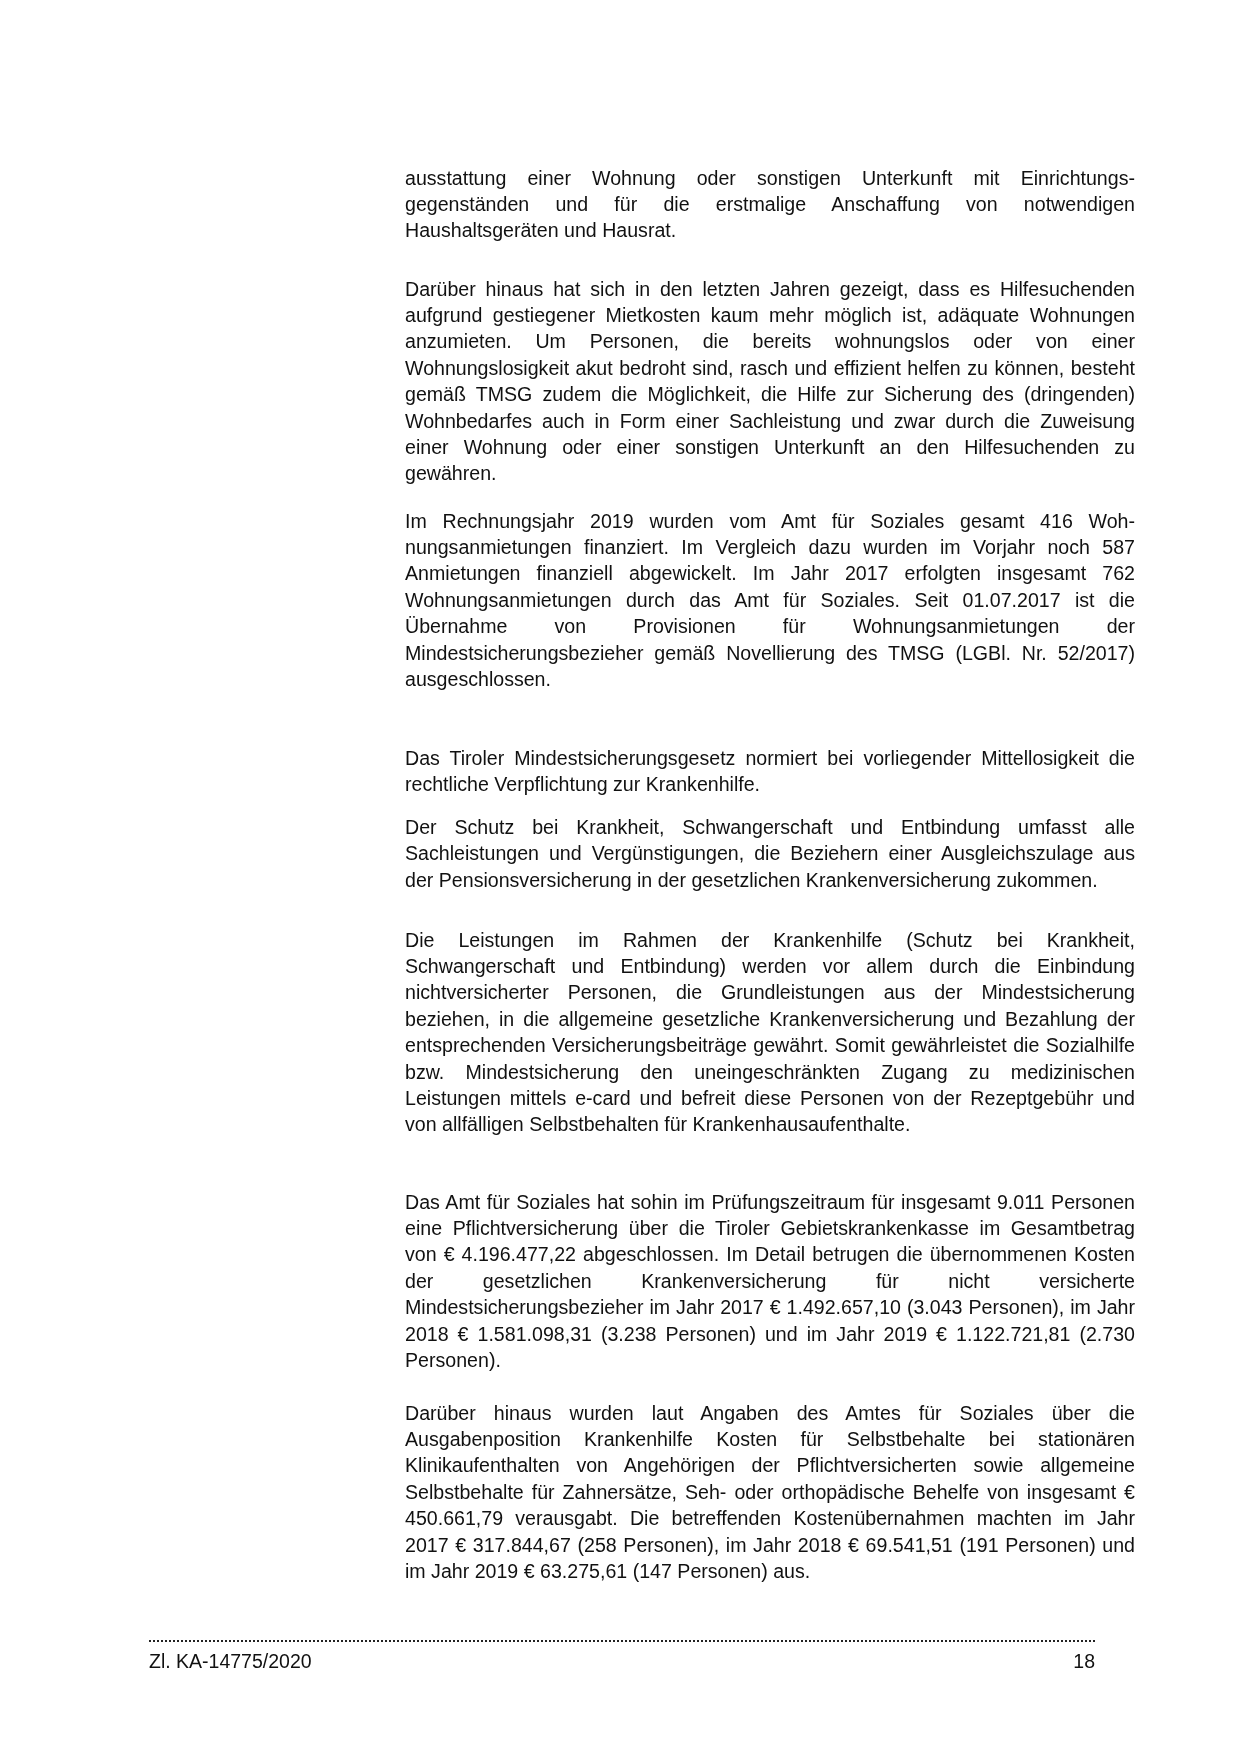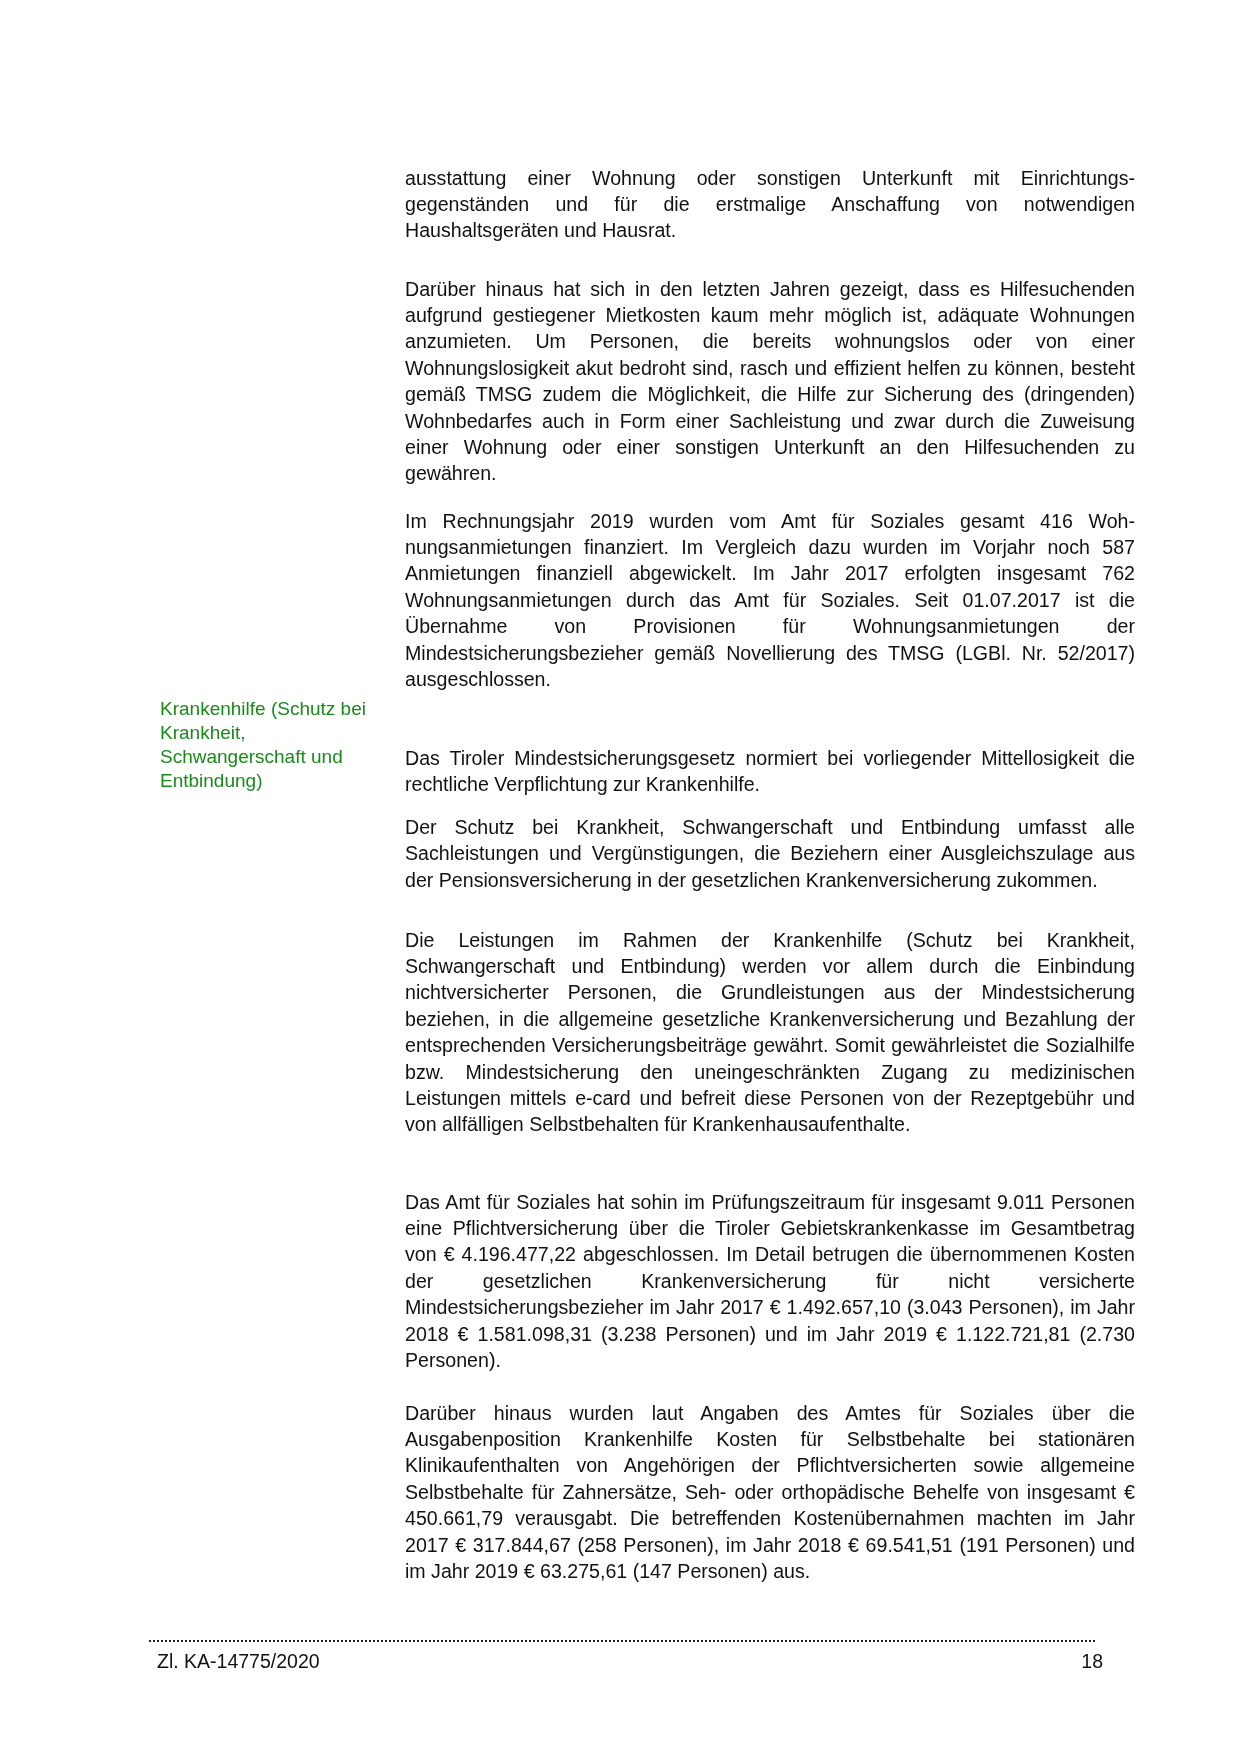--- a/index.html
+++ b/index.html
@@ -49,21 +49,20 @@
     }
     .footer {
       position: absolute;
       left: 149px;
       top: 1648px;
       width: 946px;
       height: 26px;
       font-size: 19.5px;
       line-height: 26px;
       color: #111111;
-      margin-left: 8px;
     }
     .footer .ref {
       position: absolute;
       left: 0;
       top: 0;
     }
     .footer .title {
       position: absolute;
       left: 295px;
       top: 0;
@@ -78,21 +77,20 @@
 <body>
 
 <div class="page">
 
   <p class="main-col" style="top:145px;">ausstattung einer Wohnung oder sonstigen Unterkunft mit Einrichtungs­gegenständen und für die erstmalige Anschaffung von notwendigen Haushaltsgeräten und Hausrat.</p>
 
   <p class="main-col" style="top:256px;">Darüber hinaus hat sich in den letzten Jahren gezeigt, dass es Hilfesu­chenden aufgrund gestiegener Mietkosten kaum mehr möglich ist, adä­quate Wohnungen anzumieten. Um Personen, die bereits wohnungslos oder von einer Wohnungslosigkeit akut bedroht sind, rasch und effizient helfen zu können, besteht gemäß TMSG zudem die Möglichkeit, die Hilfe zur Sicherung des (dringenden) Wohnbedarfes auch in Form einer Sach­leistung und zwar durch die Zuweisung einer Wohnung oder einer sons­tigen Unterkunft an den Hilfesuchenden zu gewähren.</p>
 
   <p class="main-col" style="top:488px;">Im Rechnungsjahr 2019 wurden vom Amt für Soziales gesamt 416 Woh­nungsanmietungen finanziert. Im Vergleich dazu wurden im Vorjahr noch 587 Anmietungen finanziell abgewickelt. Im Jahr 2017 erfolgten insge­samt 762 Wohnungsanmietungen durch das Amt für Soziales. Seit 01.07.2017 ist die Übernahme von Provisionen für Wohnungsanmietun­gen der Mindestsicherungsbezieher gemäß Novellierung des TMSG (LGBl. Nr. 52/2017) ausgeschlossen.</p>
 
-  <div class="side-note" style="top:697px;">Krankenhilfe (Schutz bei Krankheit, Schwangerschaft und Entbindung)</div>
 
   <p class="main-col" style="top:697px;margin-top:48px;">Das Tiroler Mindestsicherungsgesetz normiert bei vorliegender Mittello­sigkeit die rechtliche Verpflichtung zur Krankenhilfe.</p>
 
   <p class="main-col" style="top:775px;margin-top:39px;">Der Schutz bei Krankheit, Schwangerschaft und Entbindung umfasst alle Sachleistungen und Vergünstigungen, die Beziehern einer Ausgleichs­zulage aus der Pensionsversicherung in der gesetzlichen Krankenversi­cherung zukommen.</p>
 
   <p class="main-col" style="top:907px;">Die Leistungen im Rahmen der Krankenhilfe (Schutz bei Krankheit, Schwangerschaft und Entbindung) werden vor allem durch die Einbin­dung nichtversicherter Personen, die Grundleistungen aus der Mindest­sicherung beziehen, in die allgemeine gesetzliche Krankenversicherung und Bezahlung der entsprechenden Versicherungsbeiträge gewährt. So­mit gewährleistet die Sozialhilfe bzw. Mindestsicherung den uneinge­schränkten Zugang zu medizinischen Leistungen mittels e-card und be­freit diese Personen von der Rezeptgebühr und von allfälligen Selbstbe­halten für Krankenhausaufenthalte.</p>
 
   <p class="main-col" style="top:1169px;">Das Amt für Soziales hat sohin im Prüfungszeitraum für insgesamt 9.011 Personen eine Pflichtversicherung über die Tiroler Gebietskrankenkasse im Gesamtbetrag von € 4.196.477,22 abgeschlossen. Im Detail betrugen die übernommenen Kosten der gesetzlichen Krankenversicherung für nicht versicherte Mindestsicherungsbezieher im Jahr 2017 € 1.492.657,10 (3.043 Personen), im Jahr 2018 € 1.581.098,31 (3.238 Personen) und im Jahr 2019 € 1.122.721,81 (2.730 Personen).</p>
 
   <p class="main-col" style="top:1380px;">Darüber hinaus wurden laut Angaben des Amtes für Soziales über die Ausgabenposition Krankenhilfe Kosten für Selbstbehalte bei stationären Klinikaufenthalten von Angehörigen der Pflichtversicherten sowie allge­meine Selbstbehalte für Zahnersätze, Seh- oder orthopädische Behelfe von insgesamt € 450.661,79 verausgabt. Die betreffenden Kostenüber­nahmen machten im Jahr 2017 € 317.844,67 (258 Personen), im Jahr 2018 € 69.541,51 (191 Personen) und im Jahr 2019 € 63.275,61 (147 Personen) aus.</p>

